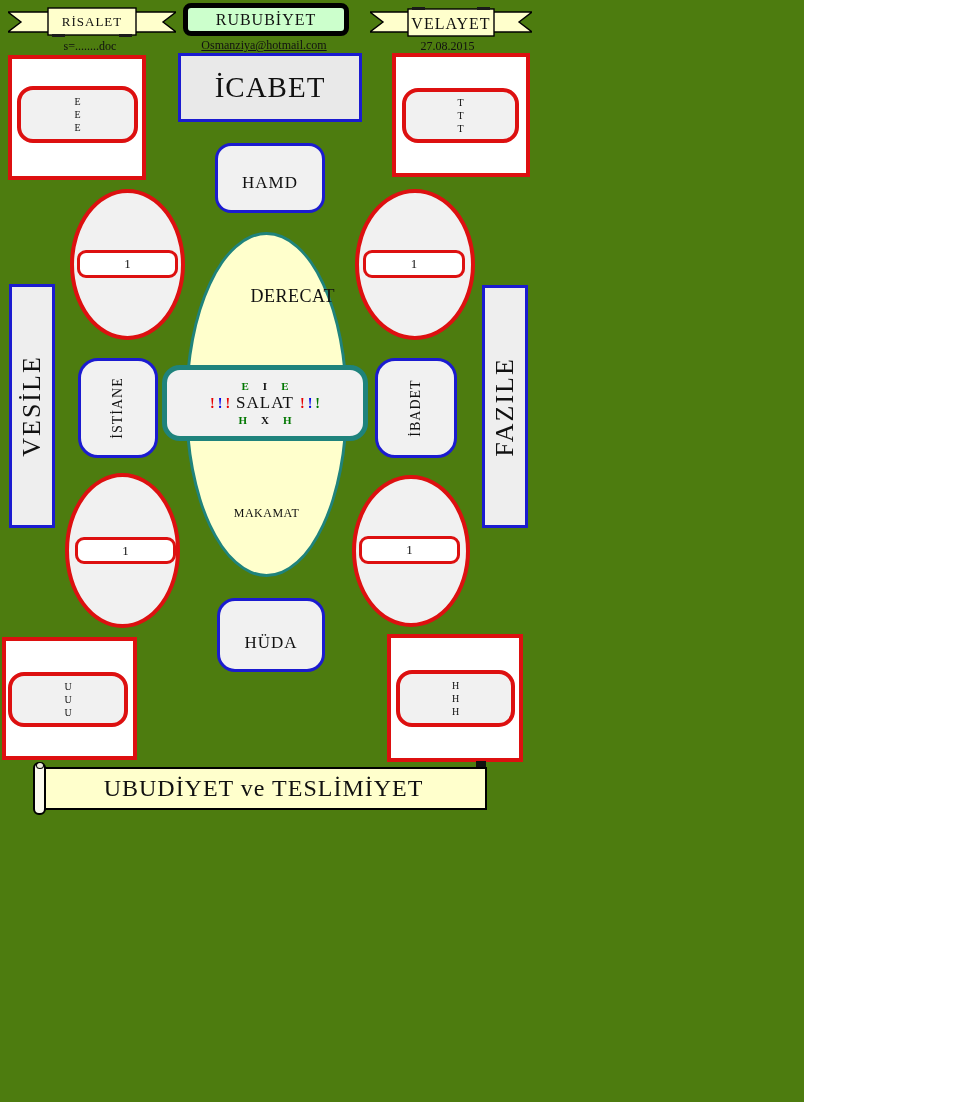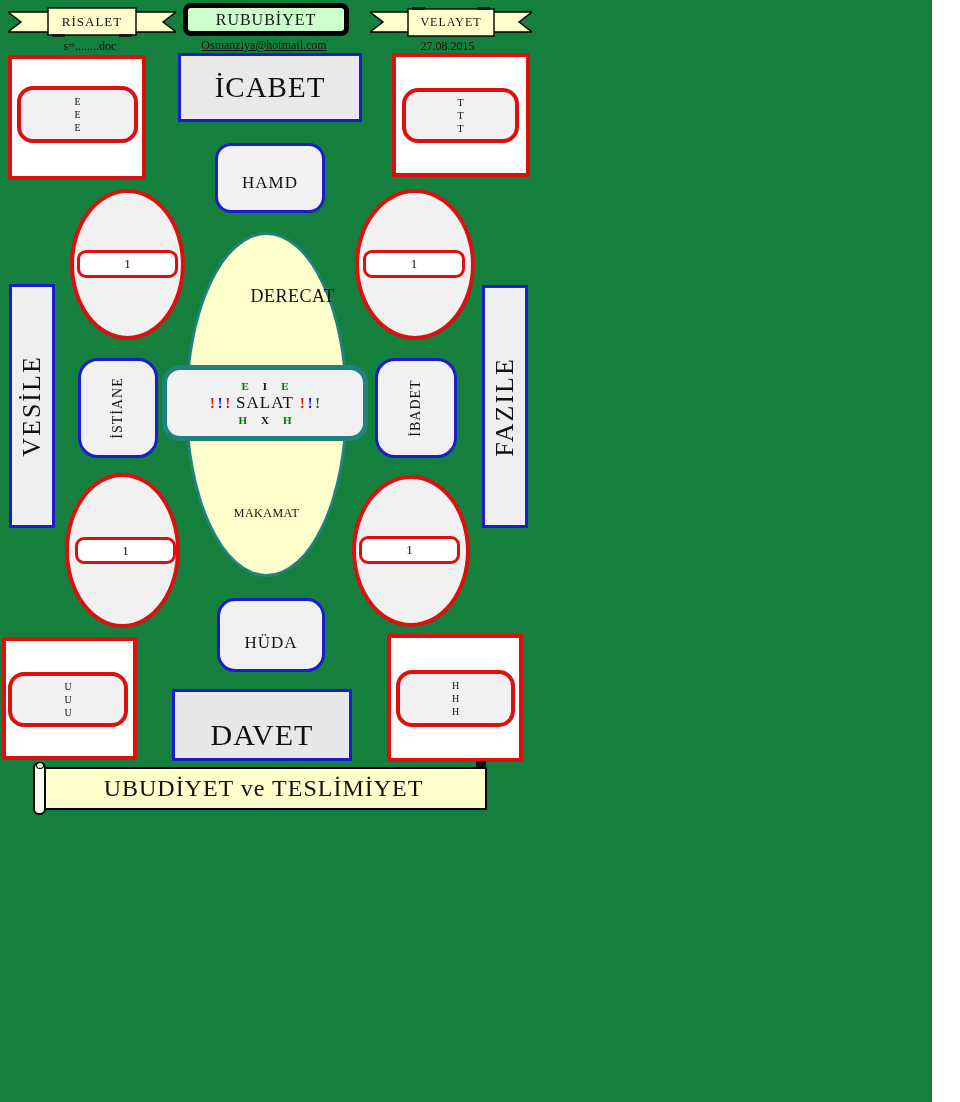--- a/index.html
+++ b/index.html
@@ -1,17 +1,17 @@
 <!DOCTYPE html>
 <html><head>
 <meta charset="utf-8">
 <style>
   html,body{margin:0;padding:0;background:#fff;}
   #canvas{
-    position:relative;width:932px;height:1102px;background:#15803d;overflow:hidden;
+    position:relative;width:804px;height:1102px;background:#4d7c0f;overflow:hidden;
     font-family:"Liberation Serif","DejaVu Serif",serif;color:#111;
   }
   .abs{position:absolute;box-sizing:border-box;}
   .center-flex{display:flex;align-items:center;justify-content:center;}
 
   
   .banner-text{position:absolute;width:100%;text-align:center;font-size:13px;letter-spacing:1px;color:#111;}
   #rububiyet{left:183px;top:3px;width:166px;height:33px;background:#ccffcc;border:5px solid #000;border-radius:8px;font-size:16px;letter-spacing:1px;}
   .sub-label{position:absolute;font-size:12px;color:#111;text-align:center;}
   #sub-left{left:30px;top:39px;width:120px;font-family:Liberation Serif, serif;}
@@ -100,21 +100,21 @@
   </div>
 
   <div class="abs" style="left:370px;top:7px;width:162px;height:30px;">
     <svg width="162" height="30" viewBox="0 0 162 30">
       <path d="M0,5 L44,5 L44,25 L0,25 L13,15 Z" fill="#ffffcc" stroke="#000" stroke-width="1.4"></path>
       <path d="M162,5 L118,5 L118,25 L162,25 L149,15 Z" fill="#ffffcc" stroke="#000" stroke-width="1.4"></path>
       <rect x="38" y="2" width="86" height="27" fill="#ffffcc" stroke="#000" stroke-width="1.4"></rect>
       <rect x="42" y="0" width="13" height="3" fill="#1a1a1a"></rect>
       <rect x="107" y="0" width="13" height="3" fill="#1a1a1a"></rect>
     </svg>
-    <div class="banner-text" style="top:8px;font-size:12px;">VELAYET</div>
+    <div class="banner-text" style="top:8px;font-size:16px;">VELAYET</div>
   </div>
 
   <div id="sub-left" class="sub-label">s=........doc</div>
   <div id="sub-center" class="sub-label">Osmanziya@hotmail.com</div>
   <div id="sub-right" class="sub-label">27.08.2015</div>
 
   <div id="tl-square" class="abs red-square"></div>
   <div id="tl-pill" class="abs red-pill">
     <span>E</span>
     <span>E</span>
@@ -195,23 +195,20 @@
     <div class="triplet">
       <span class="c-green">H</span>
       <span class="c-black">X</span>
       <span class="c-green">H</span>
     </div>
   </div>
 
   <div id="huda" class="abs center-flex">
     <span>HÜDA</span>
   </div>
-  <div id="davet" class="abs center-flex">
-    <span>DAVET</span>
-  </div>
 
   <div id="bl-square" class="abs red-square"></div>
   <div id="bl-pill" class="abs red-pill">
     <span>U</span>
     <span>U</span>
     <span>U</span>
   </div>
 
   <div id="br-square" class="abs red-square"></div>
   <div id="br-pill" class="abs red-pill">

